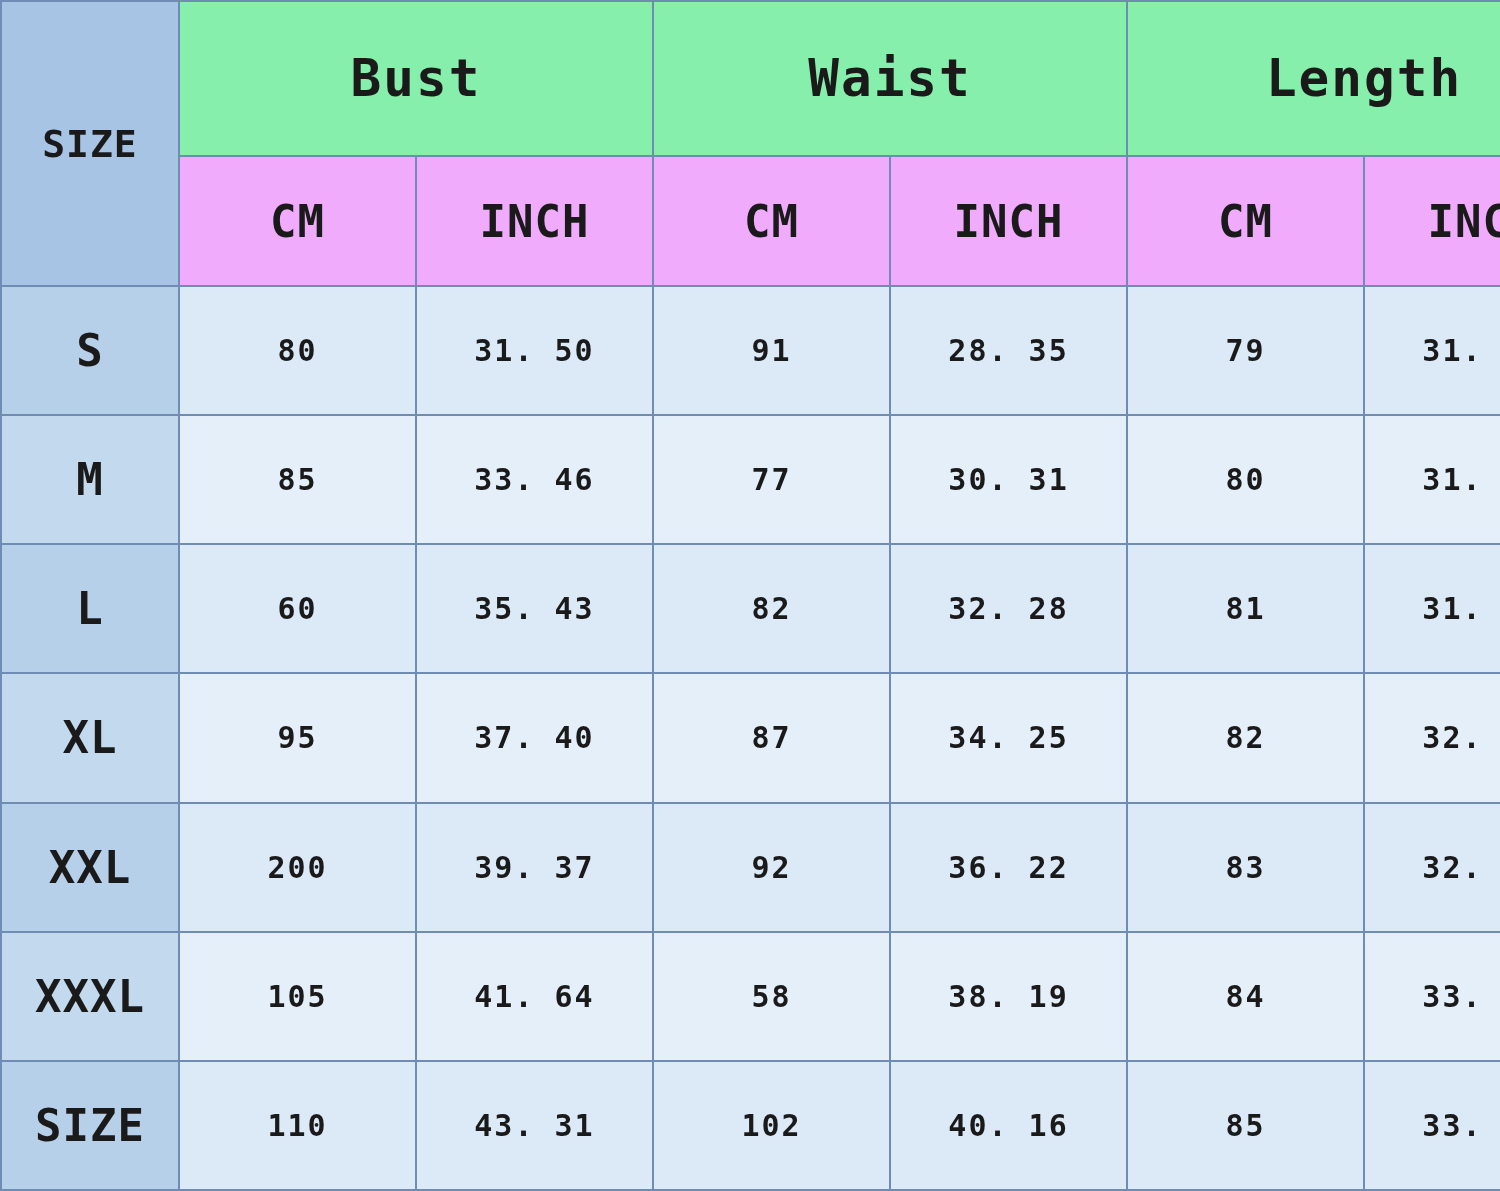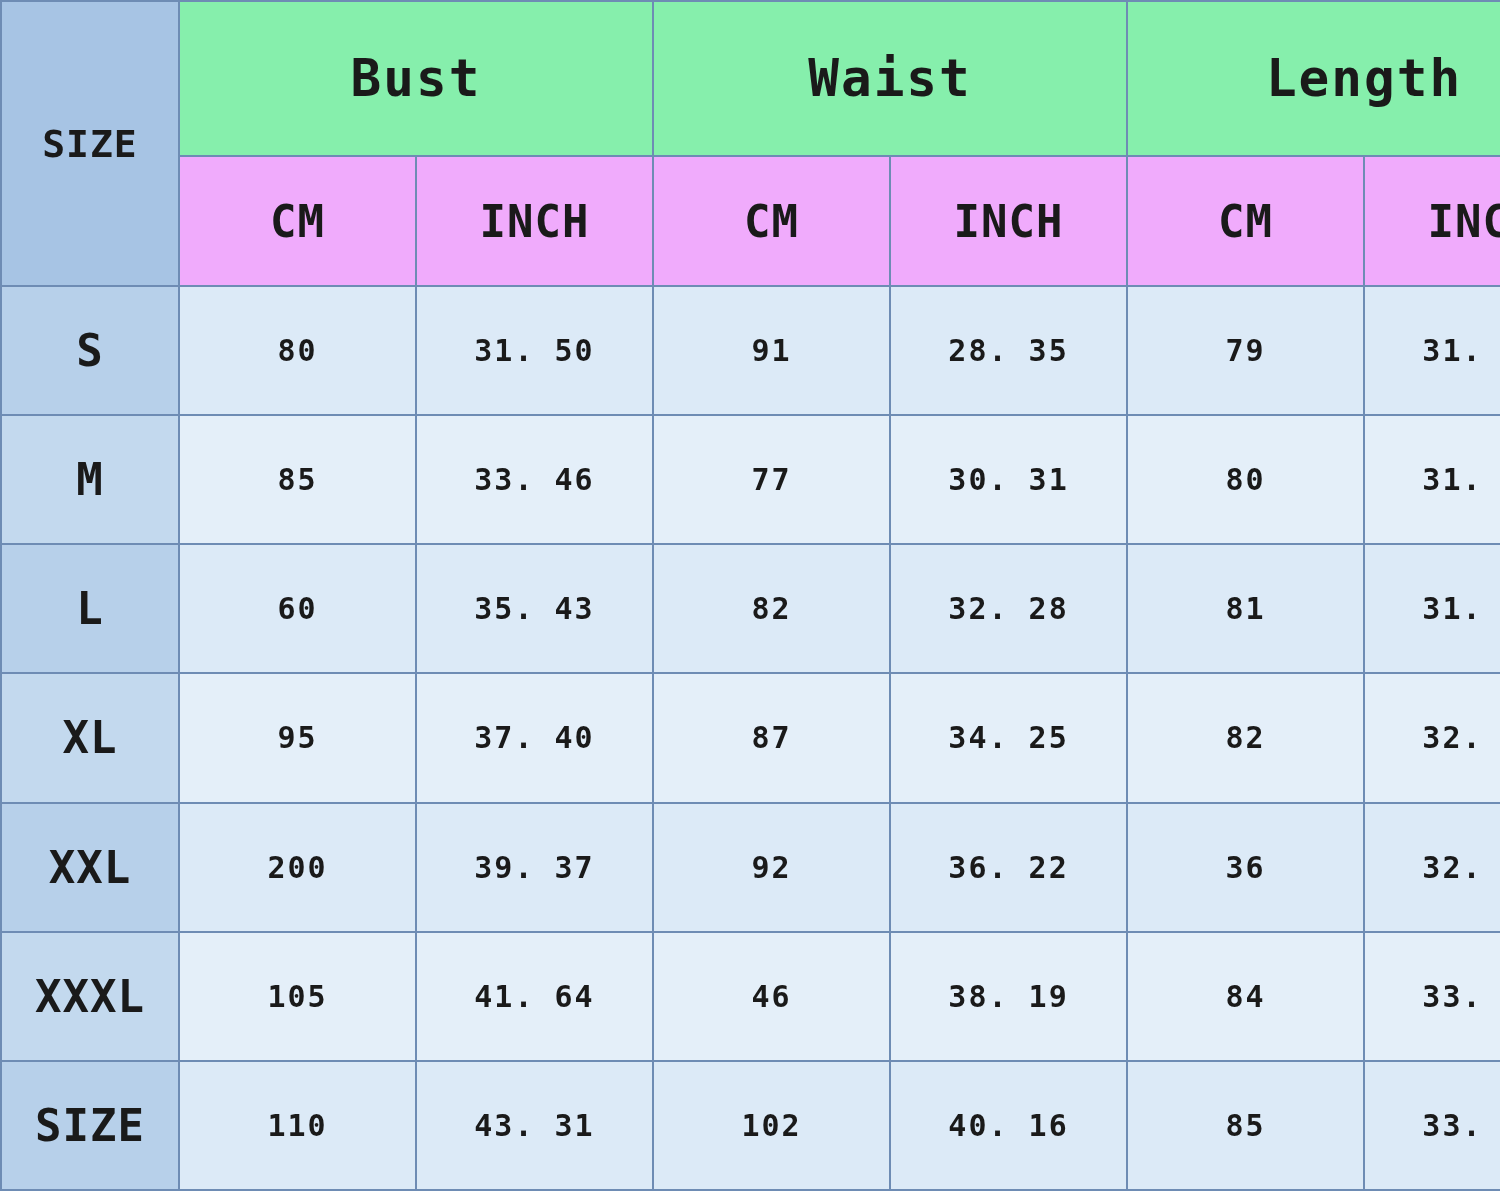--- a/index.html
+++ b/index.html
@@ -131,28 +131,28 @@
       <td class="val-cell alt">34. 25</td>
       <td class="val-cell alt">82</td>
       <td class="val-cell alt">32. 28</td>
     </tr>
     <tr class="row-body">
       <td class="size-cell">XXL</td>
       <td class="val-cell">200</td>
       <td class="val-cell">39. 37</td>
       <td class="val-cell">92</td>
       <td class="val-cell">36. 22</td>
-      <td class="val-cell">36</td>
+      <td class="val-cell">83</td>
       <td class="val-cell">32. 68</td>
     </tr>
     <tr class="row-body">
       <td class="size-cell alt">XXXL</td>
       <td class="val-cell alt">105</td>
       <td class="val-cell alt">41. 64</td>
-      <td class="val-cell alt">46</td>
+      <td class="val-cell alt">58</td>
       <td class="val-cell alt">38. 19</td>
       <td class="val-cell alt">84</td>
       <td class="val-cell alt">33. 07</td>
     </tr>
     <tr class="row-body">
       <td class="size-cell">SIZE</td>
       <td class="val-cell">110</td>
       <td class="val-cell">43. 31</td>
       <td class="val-cell">102</td>
       <td class="val-cell">40. 16</td>

